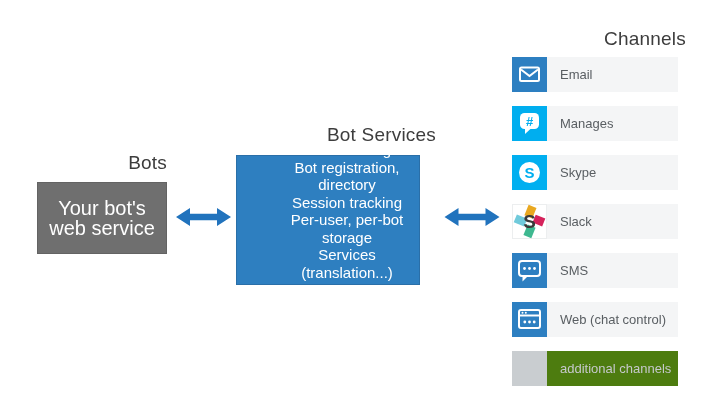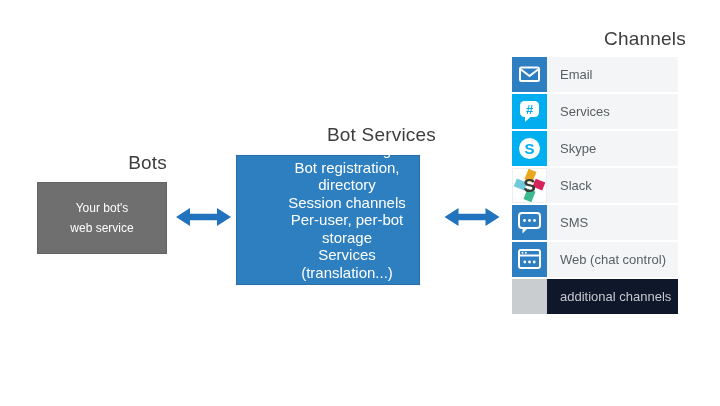--- a/index.html
+++ b/index.html
@@ -27,21 +27,21 @@
     position: absolute;
     left: 37px; top: 182px;
     width: 130px; height: 72px;
     background: #6f6f6f;
     border: 1px solid #636363;
     color: #ffffff;
     display: flex;
     flex-direction: column;
     align-items: center;
     justify-content: center;
-    font-size: 12px;
+    font-size: 20px;
     line-height: 20px;
     text-align: center;
   }
   .blue-box {
     position: absolute;
     left: 236px; top: 155px;
     width: 184px; height: 130px;
     background: #2e7fc0;
     border: 1px solid #2a6fa8;
     color: #ffffff;
@@ -57,21 +57,21 @@
   .arrow { position: absolute; }
   #arrow-left  { left: 175px; top: 204px; }
   #arrow-right { left: 443px; top: 204px; }
 
   .channels-list {
     position: absolute;
     left: 512px; top: 57px;
     width: 166px;
     display: flex;
     flex-direction: column;
-    gap: 2px;
+    gap: 14px;
   }
   .ch-row { display: flex; height: 35px; }
   .ch-icon {
     width: 35px; height: 35px;
     flex: 0 0 35px;
     display: flex; align-items: center; justify-content: center;
   }
   .ch-icon svg { width: 35px; height: 35px; display: block; }
   .ch-label {
     flex: 1;
@@ -80,42 +80,42 @@
     padding-left: 13px;
     font-size: 13px;
     color: #595e62;
   }
   .bg-medblue  { background: #2d7fc1; }
   .bg-groupme  { background: #00aeef; }
   .bg-skype    { background: #00aff0; }
   .bg-slack    { background: #ffffff; border: 1px solid #eceeef; }
   .bg-telegram { background: #37aee2; }
   .bg-gray     { background: #c9cdd0; }
-  .row-additional .ch-label { color: #c6c9cc; background: #0f172a; }
+  .row-additional .ch-label { color: #c6c9cc; background: #4d7c0f; }
 </style>
 </head>
 <body>
 
 <div class="canvas">
 
   <div class="col-title" id="bots-title">Bots</div>
   <div class="gray-box">
     <div>Your bot's</div>
     <div>web service</div>
   </div>
 
   <svg class="arrow" id="arrow-left" width="57" height="26" viewBox="0 0 57 26">
     <path d="M1 13 L15 4 L15 9.7 L42 9.7 L42 4 L56 13 L42 22 L42 16.3 L15 16.3 L15 22 Z" fill="#2173bd"></path>
   </svg>
 
   <div class="col-title" id="conn-title">Bot Services</div>
   <div class="blue-box">
     <div>Routes messages</div>
     <div>Bot registration, directory</div>
-    <div>Session channels</div>
+    <div>Session tracking</div>
     <div>Per-user, per-bot storage</div>
     <div>Services (translation...)</div>
     <div>SDK, APIs</div>
   </div>
 
   <svg class="arrow" id="arrow-right" width="58" height="26" viewBox="0 0 57 26">
     <path d="M1 13 L15 4 L15 9.7 L42 9.7 L42 4 L56 13 L42 22 L42 16.3 L15 16.3 L15 22 Z" fill="#2173bd"></path>
   </svg>
 
   <div class="col-title" id="chan-title">Channels</div>
@@ -133,21 +133,21 @@
     </div>
 
     <div class="ch-row">
       <div class="ch-icon bg-groupme">
         <svg viewBox="0 0 35 35">
           <rect x="8" y="7" width="19" height="16" rx="4.5" fill="#fff"></rect>
           <path d="M13 22 L13 28 L19.5 22 Z" fill="#fff"></path>
           <text x="17.5" y="19.8" text-anchor="middle" font-size="13" font-weight="700" fill="#00aeef" font-family="Liberation Sans, sans-serif">#</text>
         </svg>
       </div>
-      <div class="ch-label">Services</div>
+      <div class="ch-label">Manages</div>
     </div>
 
     <div class="ch-row">
       <div class="ch-icon bg-skype">
         <svg viewBox="0 0 35 35">
           <circle cx="17.5" cy="17.5" r="10.5" fill="#fff"></circle>
           <text x="17.5" y="23.2" text-anchor="middle" font-size="15" font-weight="700" fill="#00aff0" font-family="Liberation Sans, sans-serif">S</text>
         </svg>
       </div>
       <div class="ch-label">Skype</div>

